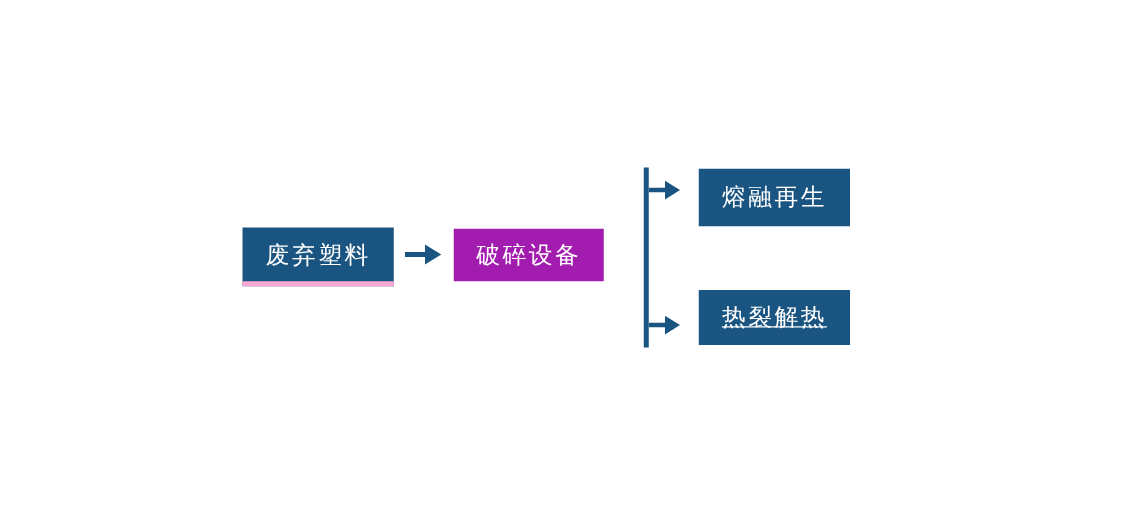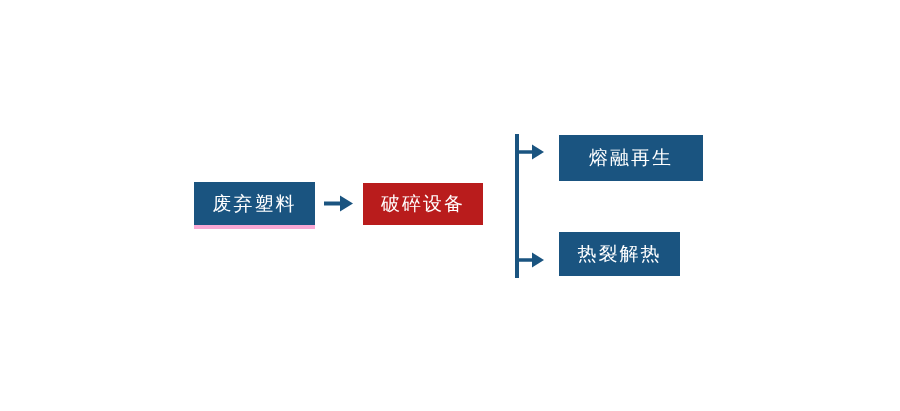--- a/index.html
+++ b/index.html
@@ -21,38 +21,38 @@
     align-items: center;
     justify-content: center;
     color: #ffffff;
     font-size: 19px;
     font-weight: 300;
     letter-spacing: 2px;
     box-sizing: border-box;
     white-space: nowrap;
   }
   .node-blue { background: #1a5480; }
-  .node-red  { background: #b91c1c; }
+  .node-red  { background: #a21caf; }
 
   .node-waste {
     left: 194px; top: 182px;
     width: 121px; height: 47px;
     border-bottom: 4px solid #f9a8d4;
   }
   .node-crush {
     left: 363px; top: 183px;
     width: 120px; height: 42px;
   }
   .node-melt {
     left: 559px; top: 135px;
-    width: 144px; height: 46px;
+    width: 121px; height: 46px;
   }
   .node-pyro {
     left: 559px; top: 232px;
-    width: 121px; height: 44px;
+    width: 121px; height: 44px; text-decoration: underline;
   }
 
   .arrow-main {
     position: absolute;
     left: 324px; top: 194px;
     width: 30px; height: 19px;
   }
   .vline {
     position: absolute;
     left: 515px; top: 134px;

